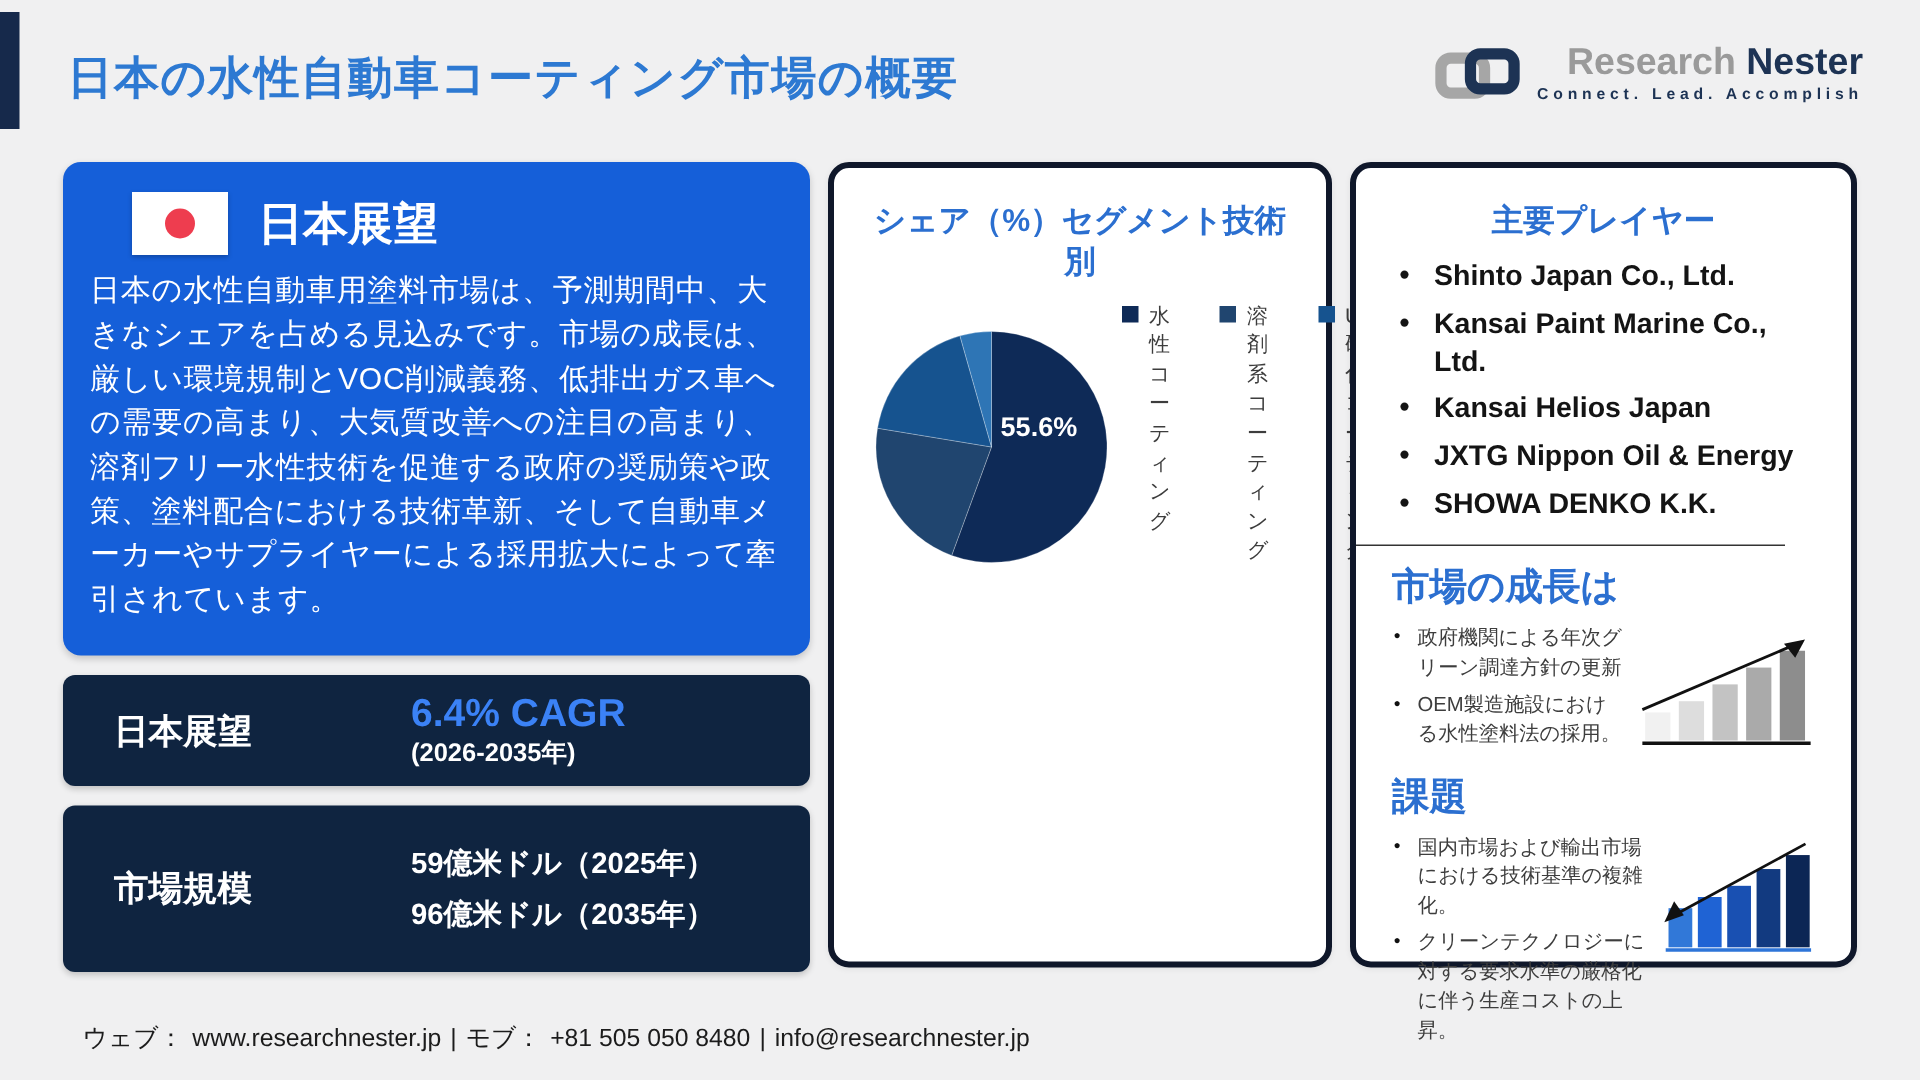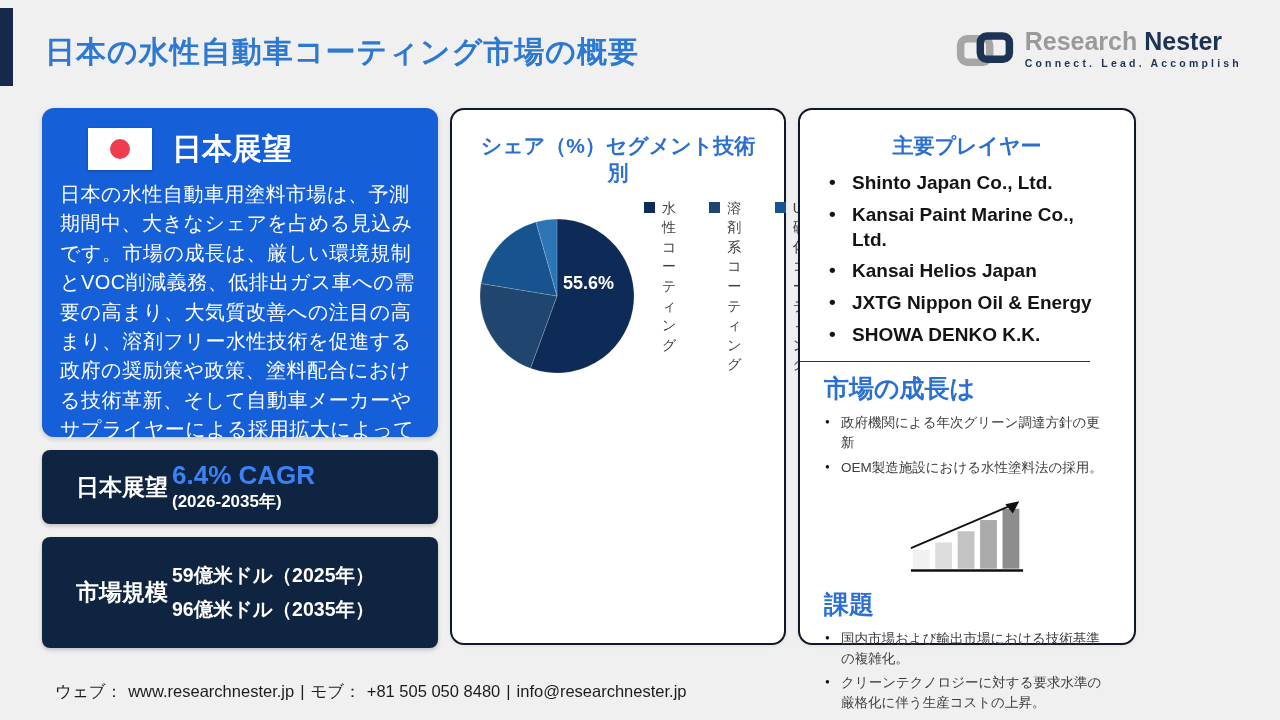--- a/index.html
+++ b/index.html
@@ -5,29 +5,29 @@
   * { box-sizing: border-box; }
   html,body { margin:0; padding:0; }
   body { font-family:"Liberation Sans","DejaVu Sans",sans-serif; }
   .page { position:relative; width:1280px; height:720px; background:#f0f0f1; overflow:hidden; }
 
   
   .accent-bar { position:absolute; left:0; top:8px; width:13px; height:78px; background:#16294b; }
   header { position:absolute; left:45px; top:18px; right:38px; display:flex; justify-content:space-between; align-items:flex-start; }
   .page-title { margin:14px 0 0 0; font-size:30px; font-weight:bold; color:#2d79d2; letter-spacing:1px; }
   .logo { display:flex; align-items:center; gap:10px; margin-top:8px; }
-  .logo-text { line-height:1.1; }
+  .logo-text { line-height:1.1;text-align:right; }
   .logo-brand { font-size:25px; font-weight:bold; }
   .logo-brand .lr { color:#9a9a9a; }
   .logo-brand .ln { color:#1d3354; }
   .logo-tagline { font-size:10.5px; font-weight:bold; color:#1d3354; letter-spacing:3.2px; margin-top:3px; }
 
   
   main.columns { position:absolute; top:108px; left:42px; display:flex; gap:12px; }
-  .col-left { width:396px; display:flex; flex-direction:column; gap:13px; }
+  .col-left { width:498px; display:flex; flex-direction:column; gap:13px; }
   .col-mid  { width:336px; height:537px; }
   .col-right{ width:338px; height:537px; }
 
   
   .blue-card { height:329px; background:#155fd9; border-radius:12px; padding:16px 18px; color:#fff; box-shadow:0 2px 5px rgba(0,0,0,0.18); }
   .flag-row { display:flex; align-items:center; gap:20px; margin:4px 0 10px 28px; }
   .flag { width:64px; height:42px; background:#fff; display:flex; align-items:center; justify-content:center; box-shadow:0 1px 3px rgba(0,0,0,0.25); }
   .flag-dot { width:20px; height:20px; border-radius:50%; background:#ee3d4f; }
   .outlook-title { margin:0; font-size:30px; font-weight:bold; }
   .outlook-body { margin:4px 0 0 0; font-size:20px; line-height:1.47; letter-spacing:0.5px; }
@@ -36,40 +36,40 @@
   .dark-card { background:#0f2440; border-radius:8px; display:flex; align-items:center; padding:0 34px; color:#fff; box-shadow:0 2px 4px rgba(0,0,0,0.2); }
   .dark-card.cagr { height:74px; }
   .dark-card.size { height:111px; }
   .dark-label { font-size:23px; font-weight:bold; }
   .dark-vals { margin-left:auto; width:232px; text-align:left; }
   .cagr-num { font-size:26px; font-weight:bold; color:#3b82f6; line-height:1.1; }
   .cagr-period { font-size:17px; font-weight:bold; color:#fff; }
   .size-line { font-size:19.5px; font-weight:bold; margin:7px 0; }
 
   
-  .white-card { background:#fff; border:2px solid #0f172a; border-radius:14px; box-shadow:0 1px 4px rgba(0,0,0,0.07); padding:14px 24px; }
+  .white-card { background:#fff; border:4px solid #0f172a; border-radius:14px; box-shadow:0 1px 4px rgba(0,0,0,0.07); padding:14px 24px; }
   .card-title { margin:8px 0 10px 0; font-size:21px; font-weight:bold; color:#2b6fd0; text-align:center; line-height:1.3; }
   .share-body { margin:4px 0 0 0; font-size:16.5px; color:#414141; line-height:1.5; }
 
   
   .pie-row { display:flex; align-items:center; gap:8px; margin-top:8px; }
   .pie-wrap { position:relative; width:158px; height:158px; flex:0 0 auto; margin-left:2px; }
   .pie-wrap svg { width:158px; height:158px; }
   .pie-label { position:absolute; left:70%; top:42%; transform:translate(-50%,-50%); color:#fff; font-size:18px; font-weight:bold; }
   .legend { display:flex; flex-direction:row; gap:33px; padding-top:2px; }
   .legend-item { display:flex; align-items:flex-start; gap:7px; font-size:14px; color:#3d3d3d; line-height:1.4; }
   .swatch { width:11px; height:11px; margin-top:3px; flex:0 0 auto; }
 
   
   .players { list-style:none; margin:12px 0 0 0; padding:0; font-size:19px; font-weight:bold; color:#141414; line-height:1.3; }
   .players li { position:relative; padding-left:28px; margin-bottom:7px; }
   .players li::before { content:"•"; position:absolute; left:5px; top:-1px; }
   .divider { border-top:1.5px solid #333; margin:14px 20px 8px -24px; }
   .sub-title { margin:10px 0 8px 0; font-size:25px; font-weight:bold; color:#2b6fd0; }
-  .sub-row { display:flex; align-items:center; gap:8px;flex-direction:column; }
+  .sub-row { display:flex; align-items:flex-start; gap:8px; }
   .mini { list-style:none; margin:0; padding:0; font-size:13.5px; color:#3d3d3d; line-height:1.45; flex:1; }
   .mini li { position:relative; padding-left:17px; margin-bottom:5px; }
   .mini li::before { content:"●"; position:absolute; left:1px; top:3px; font-size:8px; color:#111; }
   .growth-icon { width:118px; height:86px; flex:0 0 auto; margin-top:2px; }
   .challenge-icon { width:104px; height:82px; flex:0 0 auto; margin-top:2px; }
 
   
   footer { position:absolute; left:55px; bottom:17px; font-size:16.5px; color:#1c1c1c; }
   footer span { margin-right:6px; }
 </style>

